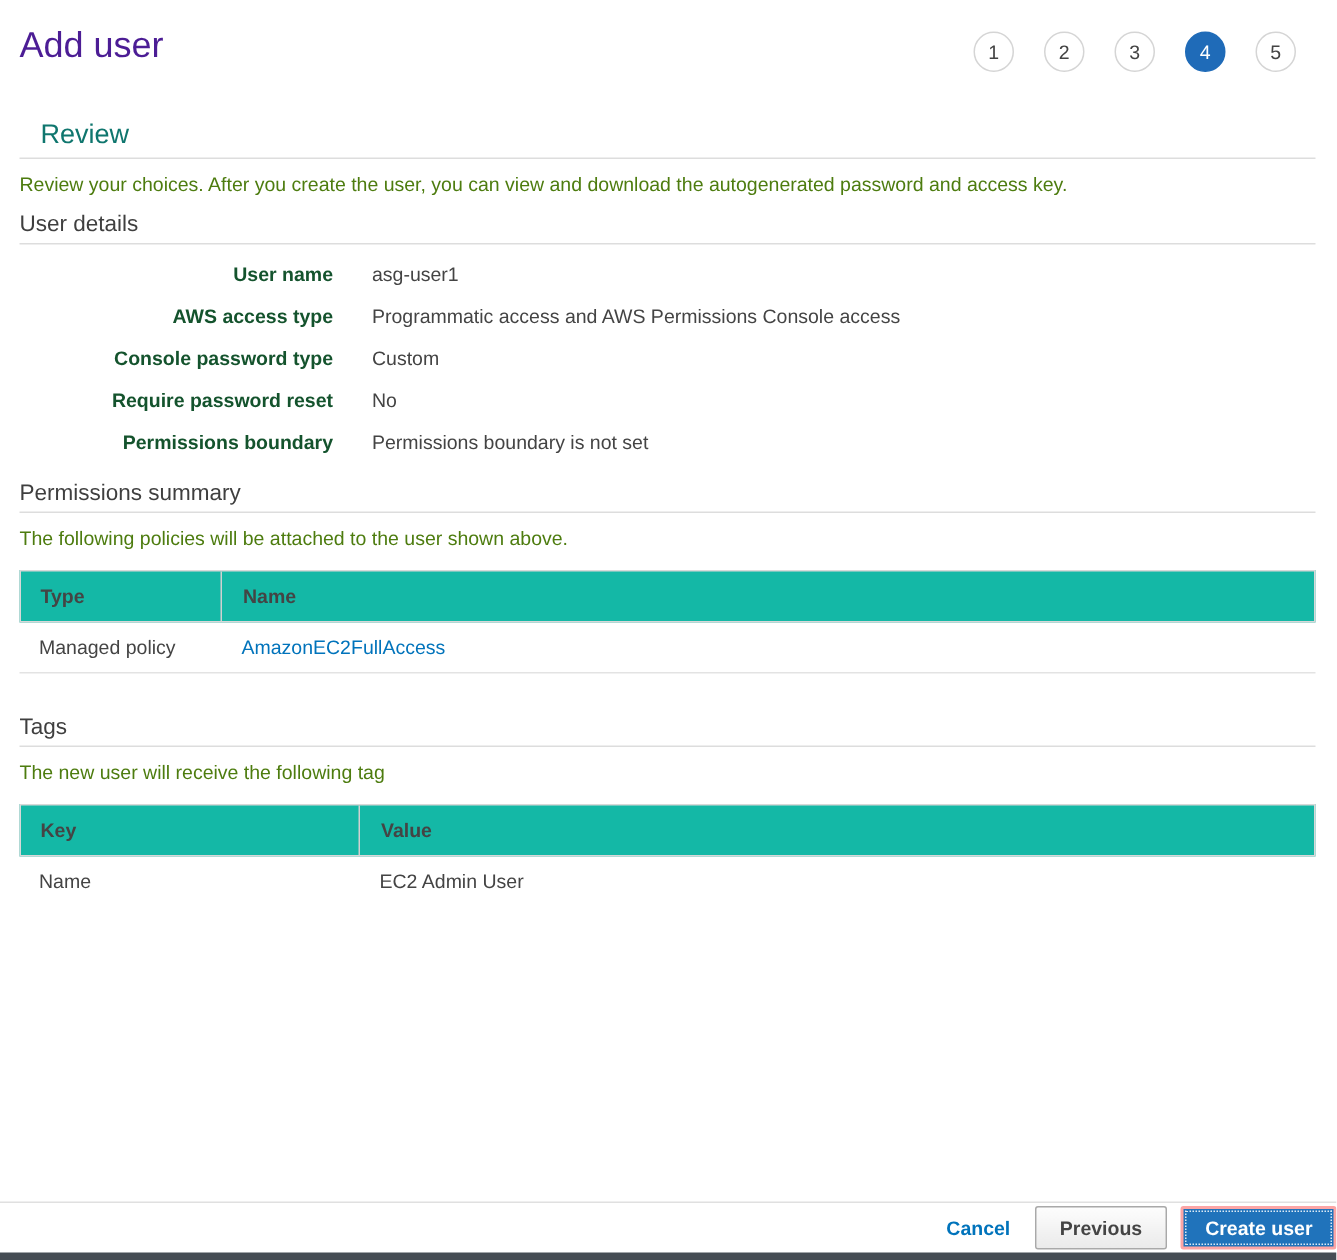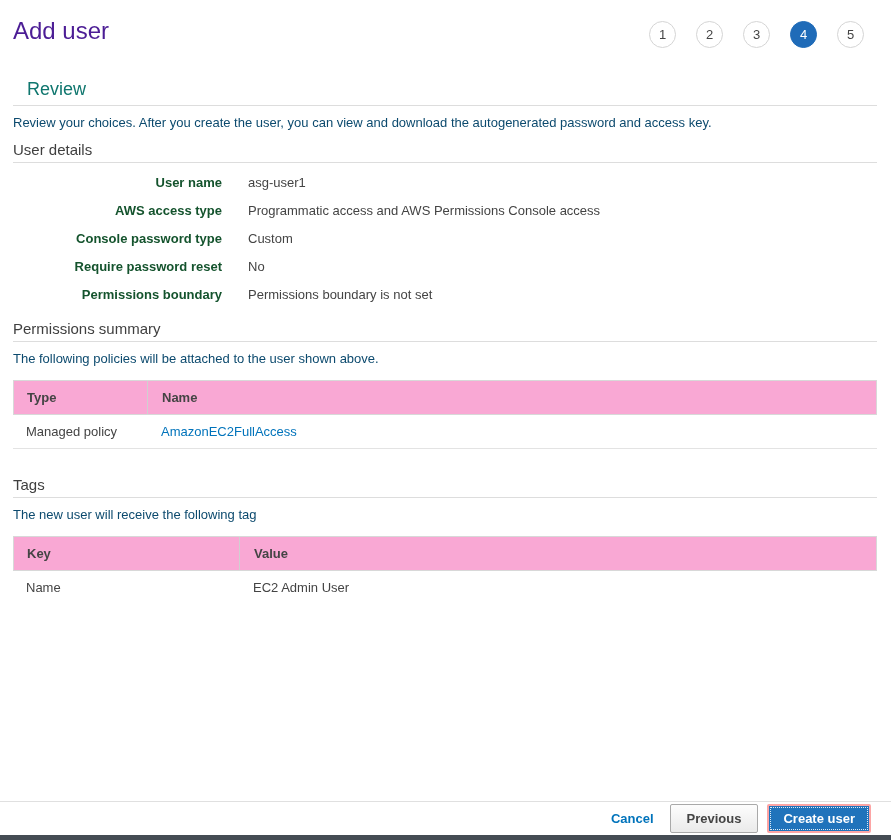--- a/index.html
+++ b/index.html
@@ -26,36 +26,36 @@
     font-size:13px; line-height:1;
     display:flex; align-items:center; justify-content:center;
     box-sizing:border-box; margin-left:20px;
   }
   .step.active { background:#1f6bb8; border-color:#1f6bb8; color:#fff; }
 
   
   .h-review { font-size:18px; font-weight:400; color:#0f766e; margin:30px 14px 0; line-height:22px; }
   hr { border:none; border-top:1px solid #ddd; margin:0; }
   .hr-review { margin-top:5px; }
-  .desc { font-size:13px; color:#0c4a6e; margin:9px 0 0; line-height:15px; }
+  .desc { font-size:13px; color:#4d7c0f; margin:9px 0 0; line-height:15px; }
   .h-section { font-size:15px; font-weight:400; color:#3f3f3f; margin:11px 0 0; line-height:18px; }
   .hr-section { margin-top:3px; }
   .h-perm { margin-top:18px; }
   .h-tags { margin-top:27px; }
 
   
   .details { margin-top:12px; }
   .detail-row { display:flex; margin-bottom:13px; font-size:13px; line-height:15px; }
   .detail-label { width:209px; text-align:right; font-weight:bold; color:#14532d; flex:none; }
   .detail-value { margin-left:26px; color:#444; }
 
   
   .tbl { margin-top:14px; }
   .tbl-head {
-    display:flex; background:#f9a8d4;
+    display:flex; background:#14b8a6;
     border:1px solid #d8d8d8;
     height:35px; box-sizing:border-box;
     font-weight:bold; font-size:13px; color:#444;
   }
   .th { display:flex; align-items:center; padding-left:13px; box-sizing:border-box; }
   .perm .th-first { width:134px; border-right:1px solid #d0d0d0; flex:none; }
   .tags .th-first { width:226px; border-right:1px solid #d0d0d0; flex:none; }
   .th-rest { flex:1; padding-left:14px; }
   .tbl-row { display:flex; height:33px; align-items:center; font-size:13px; color:#444; }
   .perm .tbl-row { border-bottom:1px solid #e3e3e3; }
@@ -63,21 +63,20 @@
   .perm .td-first { width:134px; flex:none; }
   .tags .td-first { width:226px; flex:none; }
   .td-rest { flex:1; padding-left:14px; }
   .policy-link { color:#0073bb; text-decoration:none; cursor:pointer; }
 
   
   .footer {
     position:absolute; left:0; right:0; bottom:5px; height:33px;
     border-top:1px solid #e0e0e0; background:#fff;
     display:flex; align-items:center; justify-content:flex-end;
-    padding-right:20px;
   }
   .cancel-link {
     color:#0073bb; font-weight:bold; font-size:13px;
     text-decoration:none; cursor:pointer; margin-right:14px;
   }
   .btn {
     height:29px; font-size:13px; font-weight:bold;
     border-radius:2px; cursor:pointer;
     font-family:"Liberation Sans", sans-serif;
   }

